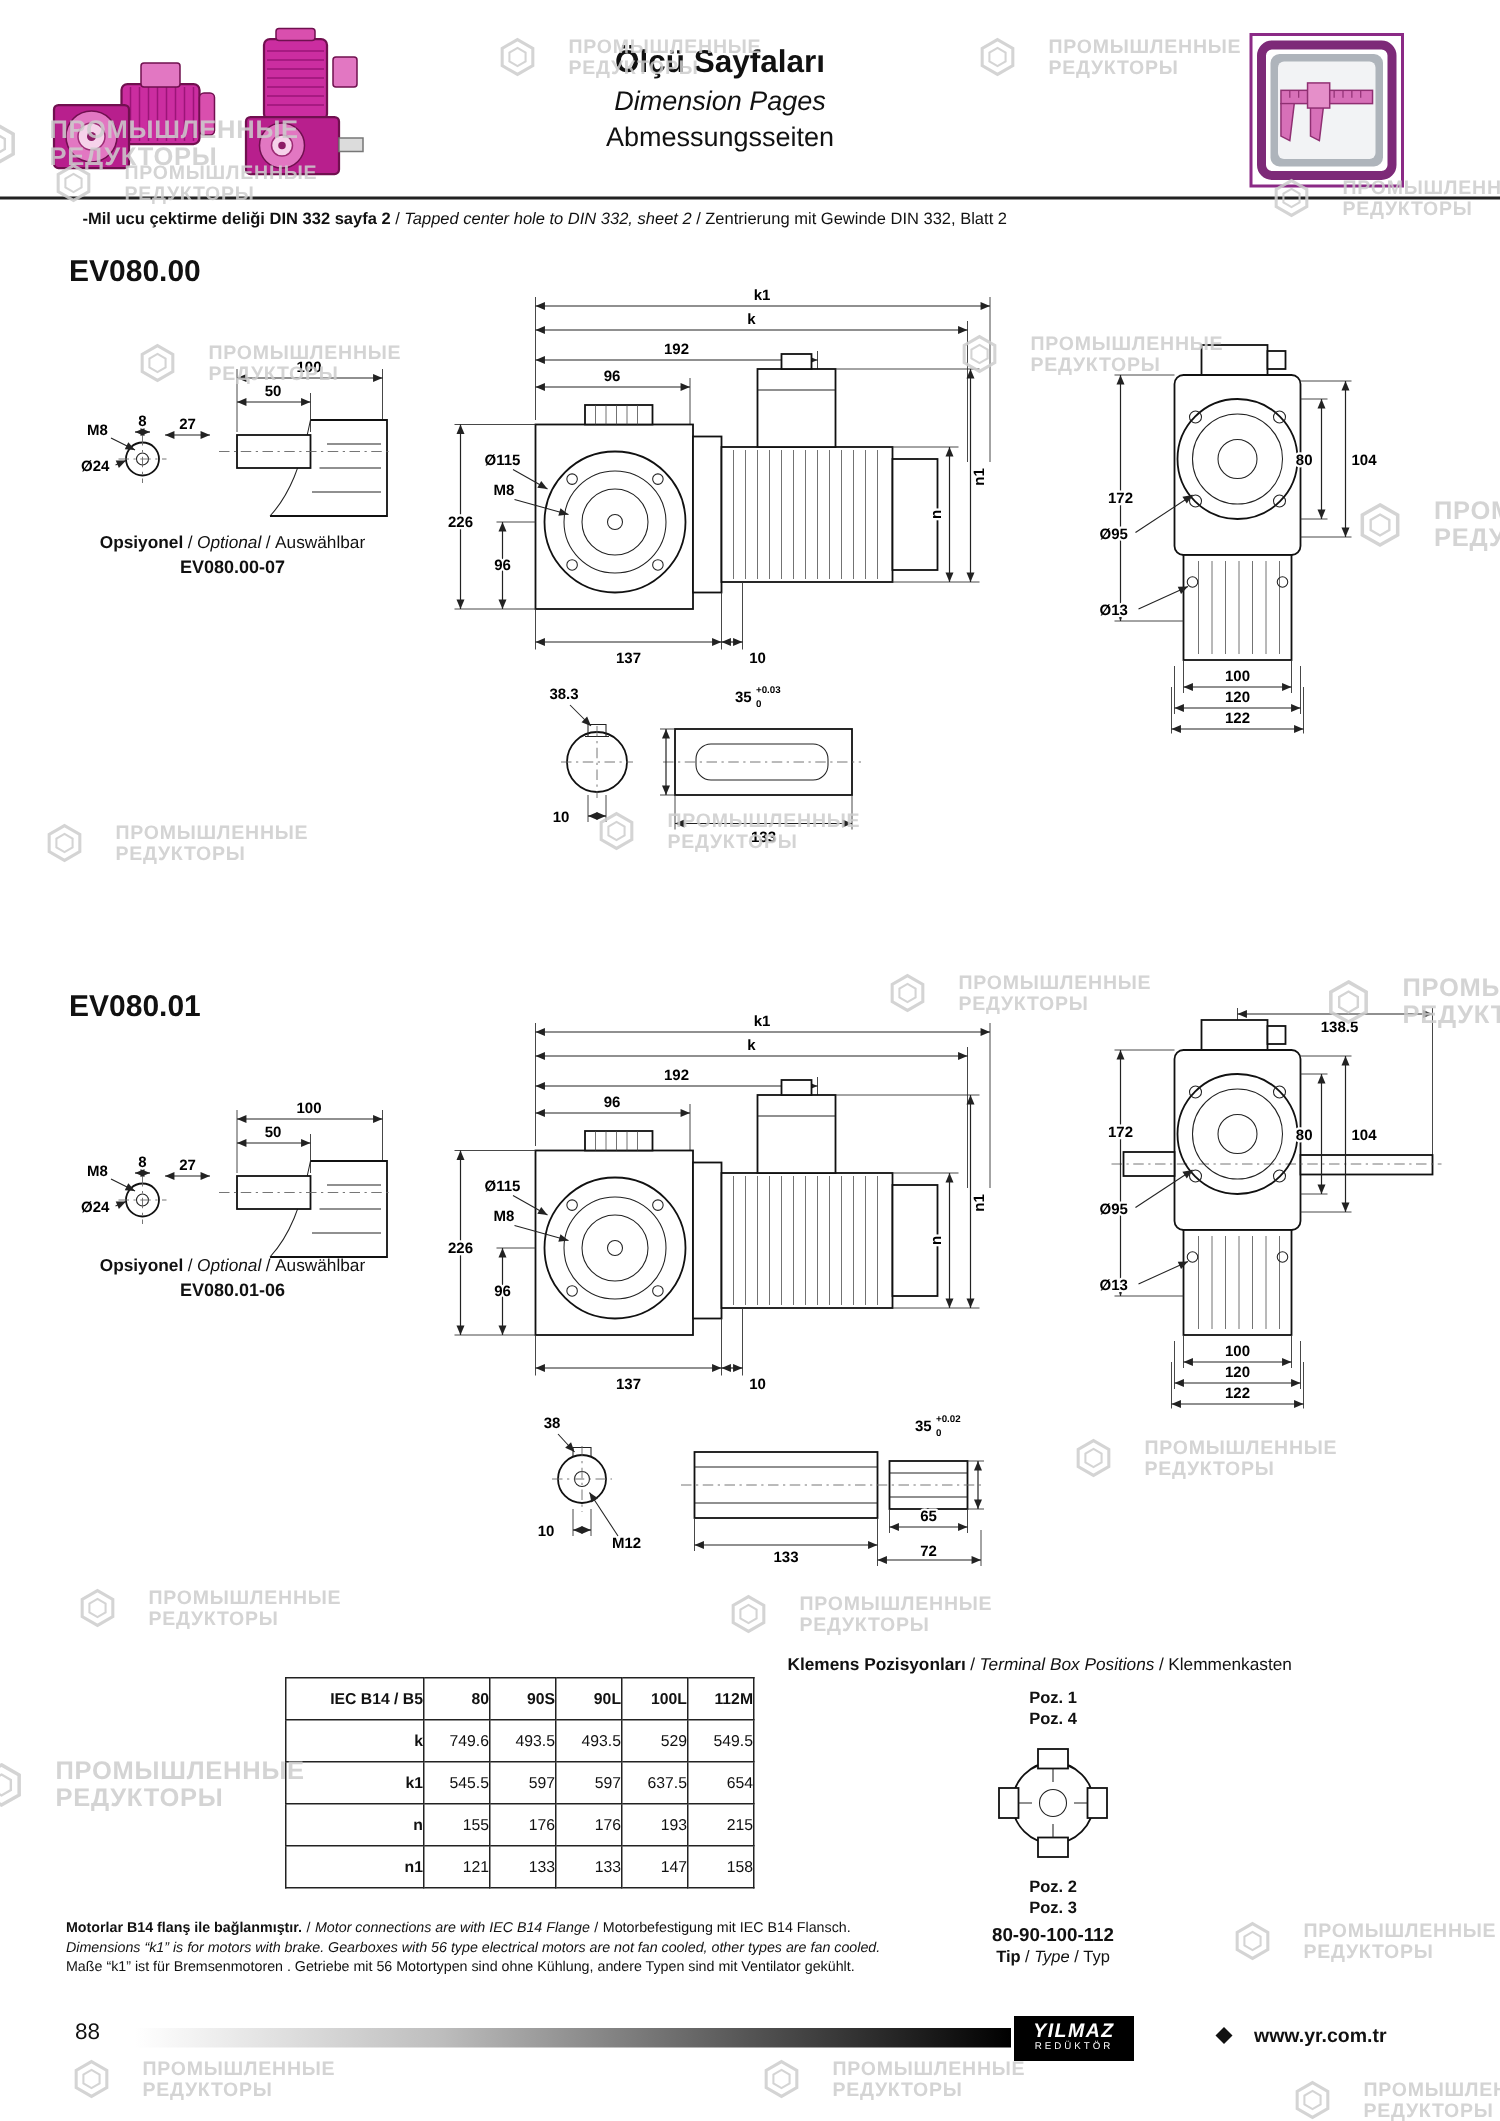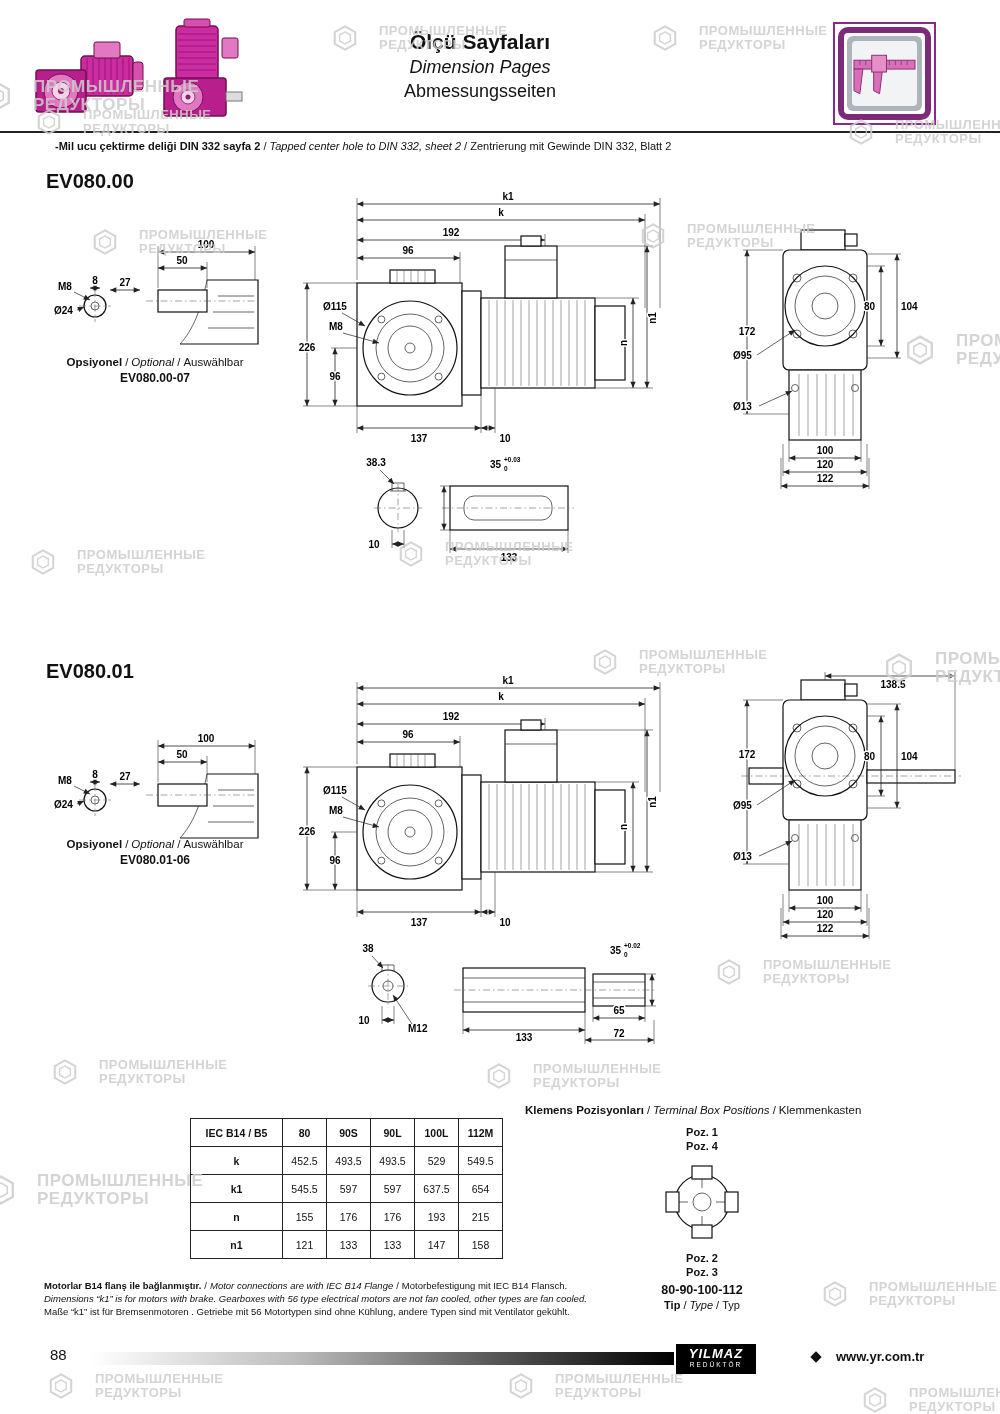--- a/index.html
+++ b/index.html
@@ -34,21 +34,21 @@
   .ext  { stroke:#333; stroke-width:0.6; }
   .dim  { stroke:#222; stroke-width:0.8; fill:none; marker-start:url(#arr); marker-end:url(#arr); }
   .lead { stroke:#222; stroke-width:0.7; fill:none; marker-end:url(#arr); }
   .cl   { stroke:#666; stroke-width:0.6; stroke-dasharray:7 3 1.5 3; }
   .dlabel { font-family:"Liberation Sans",sans-serif; font-size:10px; font-weight:bold; fill:#000;
             paint-order:stroke; stroke:#fff; stroke-width:3px; stroke-linejoin:round; }
   .dsup { font-family:"Liberation Sans",sans-serif; font-size:6.5px; font-weight:bold; fill:#000; }
 
   
   .tbl { position:absolute; left:190px; top:1118px; border-collapse:collapse; background:#fff; }
-  .tbl td { border:1.6px solid #222; width:44px; height:28px; text-align:center; font-size:10.5px; }
+  .tbl td { border:1.6px solid #222; width:44px; height:28px; text-align:right; font-size:10.5px; }
   .tbl td.rh { width:92px; font-weight:bold; }
   .tbl tr.hd td { font-weight:bold; }
 
   
   .term-title { position:absolute; left:525px; top:1104px; font-size:11.5px; }
   .term-wrap { position:absolute; left:612px; top:1126px; width:180px; text-align:center; font-size:11px; font-weight:bold; }
   .term-row { display:flex; align-items:center; justify-content:center; gap:8px; margin:2px 0;flex-direction:column; }
   .term-range { font-size:12.5px; margin-top:5px; }
   .term-tip { font-size:11px; font-weight:normal; margin-top:2px;text-align:center; }
 
@@ -502,21 +502,21 @@
         <tr class="hd">
       <td class="rh">IEC B14 / B5</td>
       <td>80</td>
       <td>90S</td>
       <td>90L</td>
       <td>100L</td>
       <td>112M</td>
     </tr>
     <tr>
       <td class="rh">k</td>
-      <td>452.5</td>
+      <td>749.6</td>
       <td>493.5</td>
       <td>493.5</td>
       <td>529</td>
       <td>549.5</td>
     </tr>
     <tr>
       <td class="rh">k1</td>
       <td>545.5</td>
       <td>597</td>
       <td>597</td>

